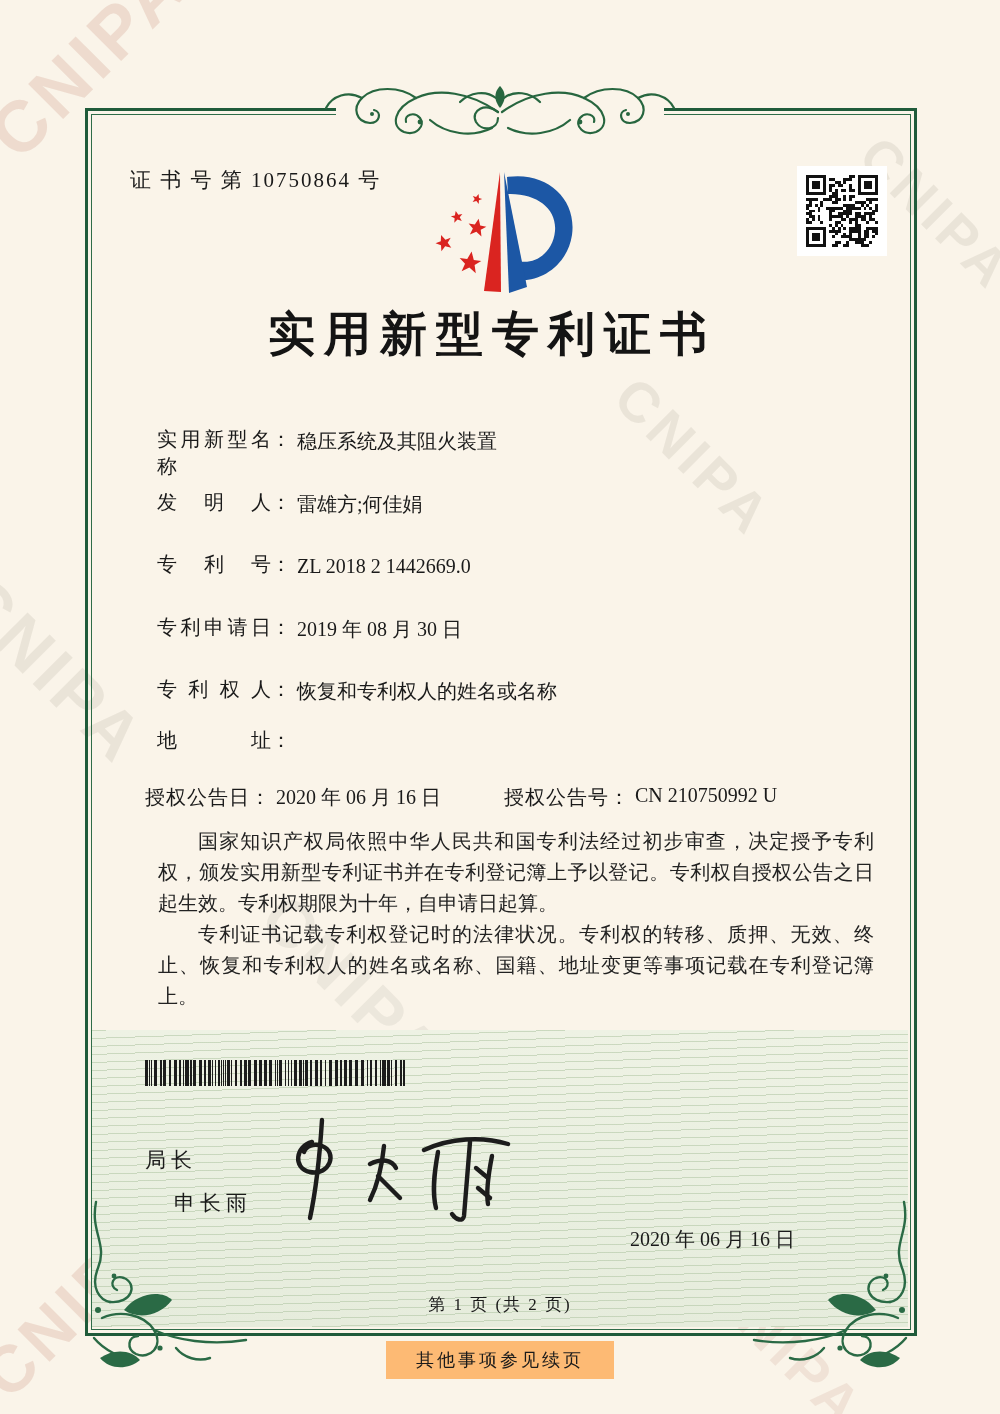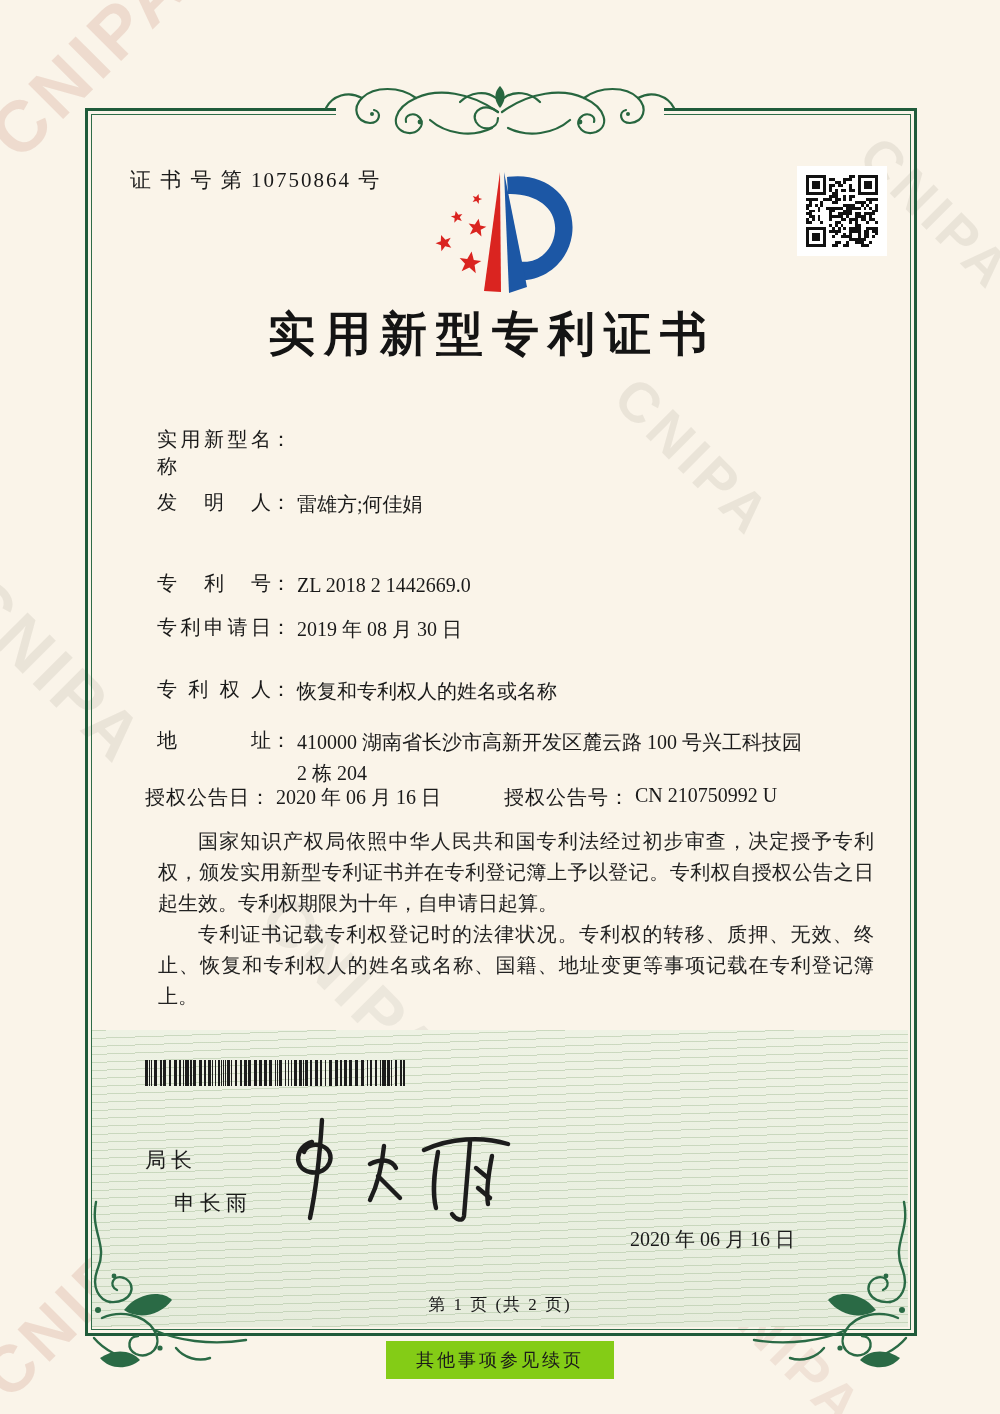--- a/index.html
+++ b/index.html
@@ -36,42 +36,42 @@
   
   .title{
     position:absolute;left:0;right:16px;top:303px;text-align:center;
     font-size:47px;font-weight:bold;letter-spacing:9px;color:#141414;
   }
   
   .field{position:absolute;left:145px;font-size:20px;display:flex;align-items:flex-start;margin-left:12px;}
   .field .lbl{display:inline-block;width:114px;text-align:justify;text-align-last:justify;flex:0 0 auto;}
   .field .colon{flex:0 0 auto;margin-right:6px;}
   .field .val{white-space:pre-wrap;max-width:620px;line-height:31px;}
-  .f1{top:426px;} .f2{top:489px;} .f3{top:570px;justify-content:center;} .f4{top:614px;} .f5{top:676px;} .f6{top:727px;} 
+  .f1{top:426px;} .f2{top:489px;} .f3{top:551px;justify-content:center;} .f4{top:614px;} .f5{top:676px;} .f6{top:727px;} 
   .grant-row{position:absolute;left:145px;top:784px;font-size:20px;display:flex;}
   .grant-row .pair{display:flex;}
   .grant-row .pair.second{margin-left:63px;}
   .grant-row .lbl{letter-spacing:1px;}
   .grant-row .colon{margin-right:6px;}
   
   .body-text{position:absolute;left:158px;top:826px;width:716px;font-size:20px;line-height:31px;color:#222;}
   .body-text p{margin:0;text-indent:2em;text-align:justify;}
   
   .barcode{position:absolute;left:145px;top:1060px;width:262px;height:26px;}
   .barcode svg{display:block;width:100%;height:100%;}
   
   .sig-title{position:absolute;left:145px;top:1146px;font-size:21px;letter-spacing:5px;}
   .sig-name{position:absolute;left:145px;top:1189px;font-size:21px;letter-spacing:5px;margin-left:29px;}
   .signature{position:absolute;left:266px;top:1112px;width:258px;height:112px;}
   .sign-date{position:absolute;left:630px;top:1226px;font-size:20px;}
   
   .page-info{position:absolute;left:0;right:0;top:1293px;text-align:center;font-size:17px;letter-spacing:2px;}
   .note-strip{
     position:absolute;left:50%;top:1341px;transform:translateX(-50%);
-    background:#84cc16;padding:7px 30px;font-size:18px;letter-spacing:3px;
+    background:#fdba74;padding:7px 30px;font-size:18px;letter-spacing:3px;
   }
   
   .ornament-top{position:absolute;left:320px;top:78px;width:360px;height:66px;}
   .corner{position:absolute;width:180px;height:185px;}
   .corner.bl{left:80px;top:1198px;}
   .corner.br{right:80px;top:1198px;transform:scaleX(-1);}
 </style>
 </head>
 <body>
 
@@ -396,20 +396,21 @@
         <rect x="1" y="19" width="5" height="5" fill="#fff"></rect>
         <rect x="2" y="20" width="3" height="3" fill="#111"></rect>
       </svg>
   </div>
 
   <div class="title">实用新型专利证书</div>
 
   <div class="field f1">
     <span class="lbl">实用新型名称</span>
       <span class="colon">：</span>
+      <span class="val">稳压系统及其阻火装置</span>
   </div>
   <div class="field f2">
     <span class="lbl">发明人</span>
       <span class="colon">：</span>
       <span class="val">雷雄方;何佳娟</span>
   </div>
   <div class="field f3">
     <span class="lbl">专利号</span>
       <span class="colon">：</span>
       <span class="val">ZL 2018 2 1442669.0</span>
@@ -420,22 +421,20 @@
       <span class="val">2019 年 08 月 30 日</span>
   </div>
   <div class="field f5">
     <span class="lbl">专利权人</span>
       <span class="colon">：</span>
       <span class="val">恢复和专利权人的姓名或名称</span>
   </div>
   <div class="field f6">
     <span class="lbl">地址</span>
       <span class="colon">：</span>
-      <span class="val">410000 湖南省长沙市高新开发区麓云路 100 号兴工科技园
-2 栋 204</span>
   </div>
 
   <div class="grant-row">
     <span class="pair">
       <span class="lbl">授权公告日</span>
         <span class="colon">：</span>
         <span class="val">2020 年 06 月 16 日</span>
     </span>
     <span class="pair second">
       <span class="lbl">授权公告号</span>

